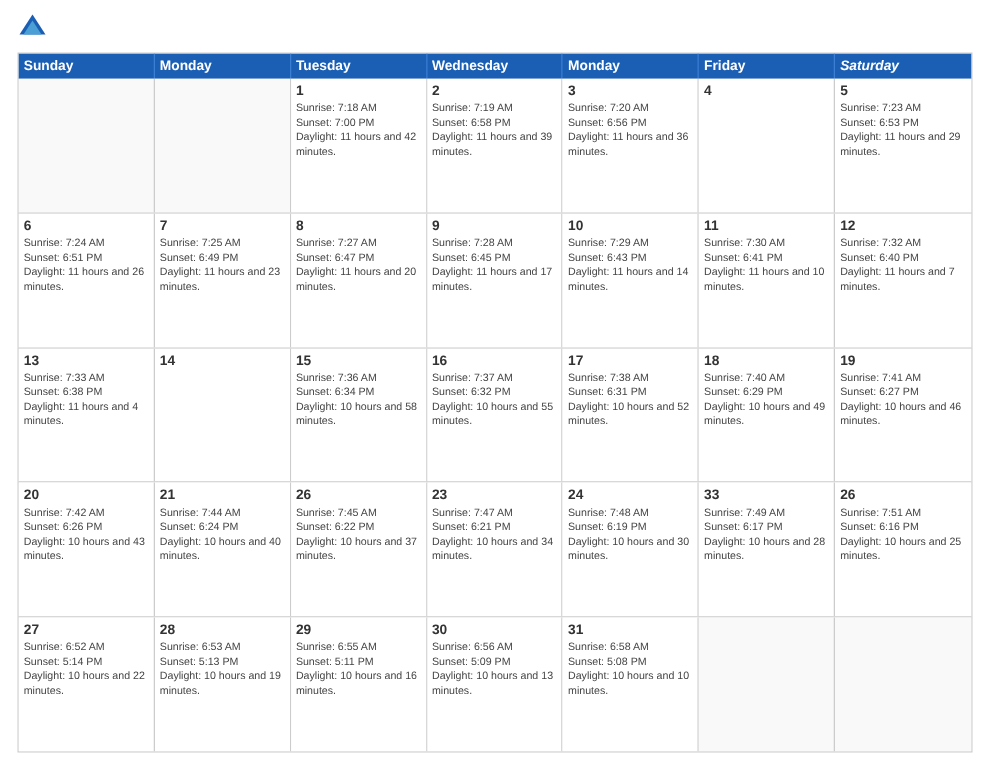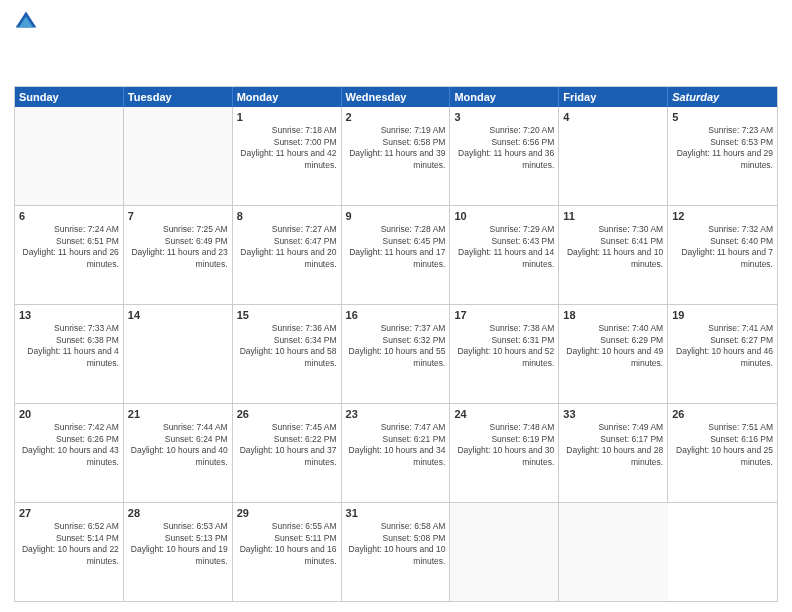--- a/index.html
+++ b/index.html
@@ -9,21 +9,20 @@
       font-family: Arial, sans-serif;
       background: #fff;
       overflow: hidden;
     }
     .page {
       width: 792px;
       height: 612px;
       padding: 10px 14px;
       display: flex;
       flex-direction: column;
-      gap: 44px;
     }
     .header {
       display: flex;
       justify-content: space-between;
       align-items: flex-start;
       margin-bottom: 8px;
     }
     .logo {
       display: flex;
       align-items: center;
@@ -103,21 +102,20 @@
       font-size: 11px;
       font-weight: bold;
       color: #333;
       display: block;
       margin-bottom: 1px;
     }
     .cell-text {
       font-size: 8.5px;
       color: #444;
       line-height: 1.35;
-      text-align: right;
     }
   </style>
 </head>
 <body>
 
 <div class="page">
   <div class="header">
     <div class="logo">
       <svg class="logo-icon" viewBox="0 0 30 30">
         <polygon points="15,2 28,22 2,22" fill="#1a5fb4"></polygon>
@@ -130,22 +128,22 @@
     </div>
     <div class="title-block">
       <div class="month-title"></div>
       <div class="location"></div>
     </div>
   </div>
 
   <div class="calendar">
     <div class="cal-header-row">
     <div class="cal-header-cell">Sunday</div>
+        <div class="cal-header-cell">Monday</div>
         <div class="cal-header-cell">Tuesday</div>
-        <div class="cal-header-cell">Monday</div>
         <div class="cal-header-cell">Wednesday</div>
         <div class="cal-header-cell">Monday</div>
         <div class="cal-header-cell">Friday</div>
         <div class="cal-header-cell">Saturday</div>
       </div>
     <div class="cal-body">
     <div class="cal-row">
           <div class="cal-cell empty"></div>
           <div class="cal-cell empty"></div>
           <div class="cal-cell">
@@ -264,20 +262,24 @@
           </div>
           <div class="cal-cell">
             <span class="day-num">28</span>
             <div class="cell-text">Sunrise: 6:53 AM<br>Sunset: 5:13 PM<br>Daylight: 10 hours and 19 minutes.</div>
           </div>
           <div class="cal-cell">
             <span class="day-num">29</span>
             <div class="cell-text">Sunrise: 6:55 AM<br>Sunset: 5:11 PM<br>Daylight: 10 hours and 16 minutes.</div>
           </div>
           <div class="cal-cell">
+            <span class="day-num">30</span>
+            <div class="cell-text">Sunrise: 6:56 AM<br>Sunset: 5:09 PM<br>Daylight: 10 hours and 13 minutes.</div>
+          </div>
+          <div class="cal-cell">
             <span class="day-num">31</span>
             <div class="cell-text">Sunrise: 6:58 AM<br>Sunset: 5:08 PM<br>Daylight: 10 hours and 10 minutes.</div>
           </div>
           <div class="cal-cell empty"></div>
           <div class="cal-cell empty"></div>
         </div>
       </div>
   </div>
 </div>
 

